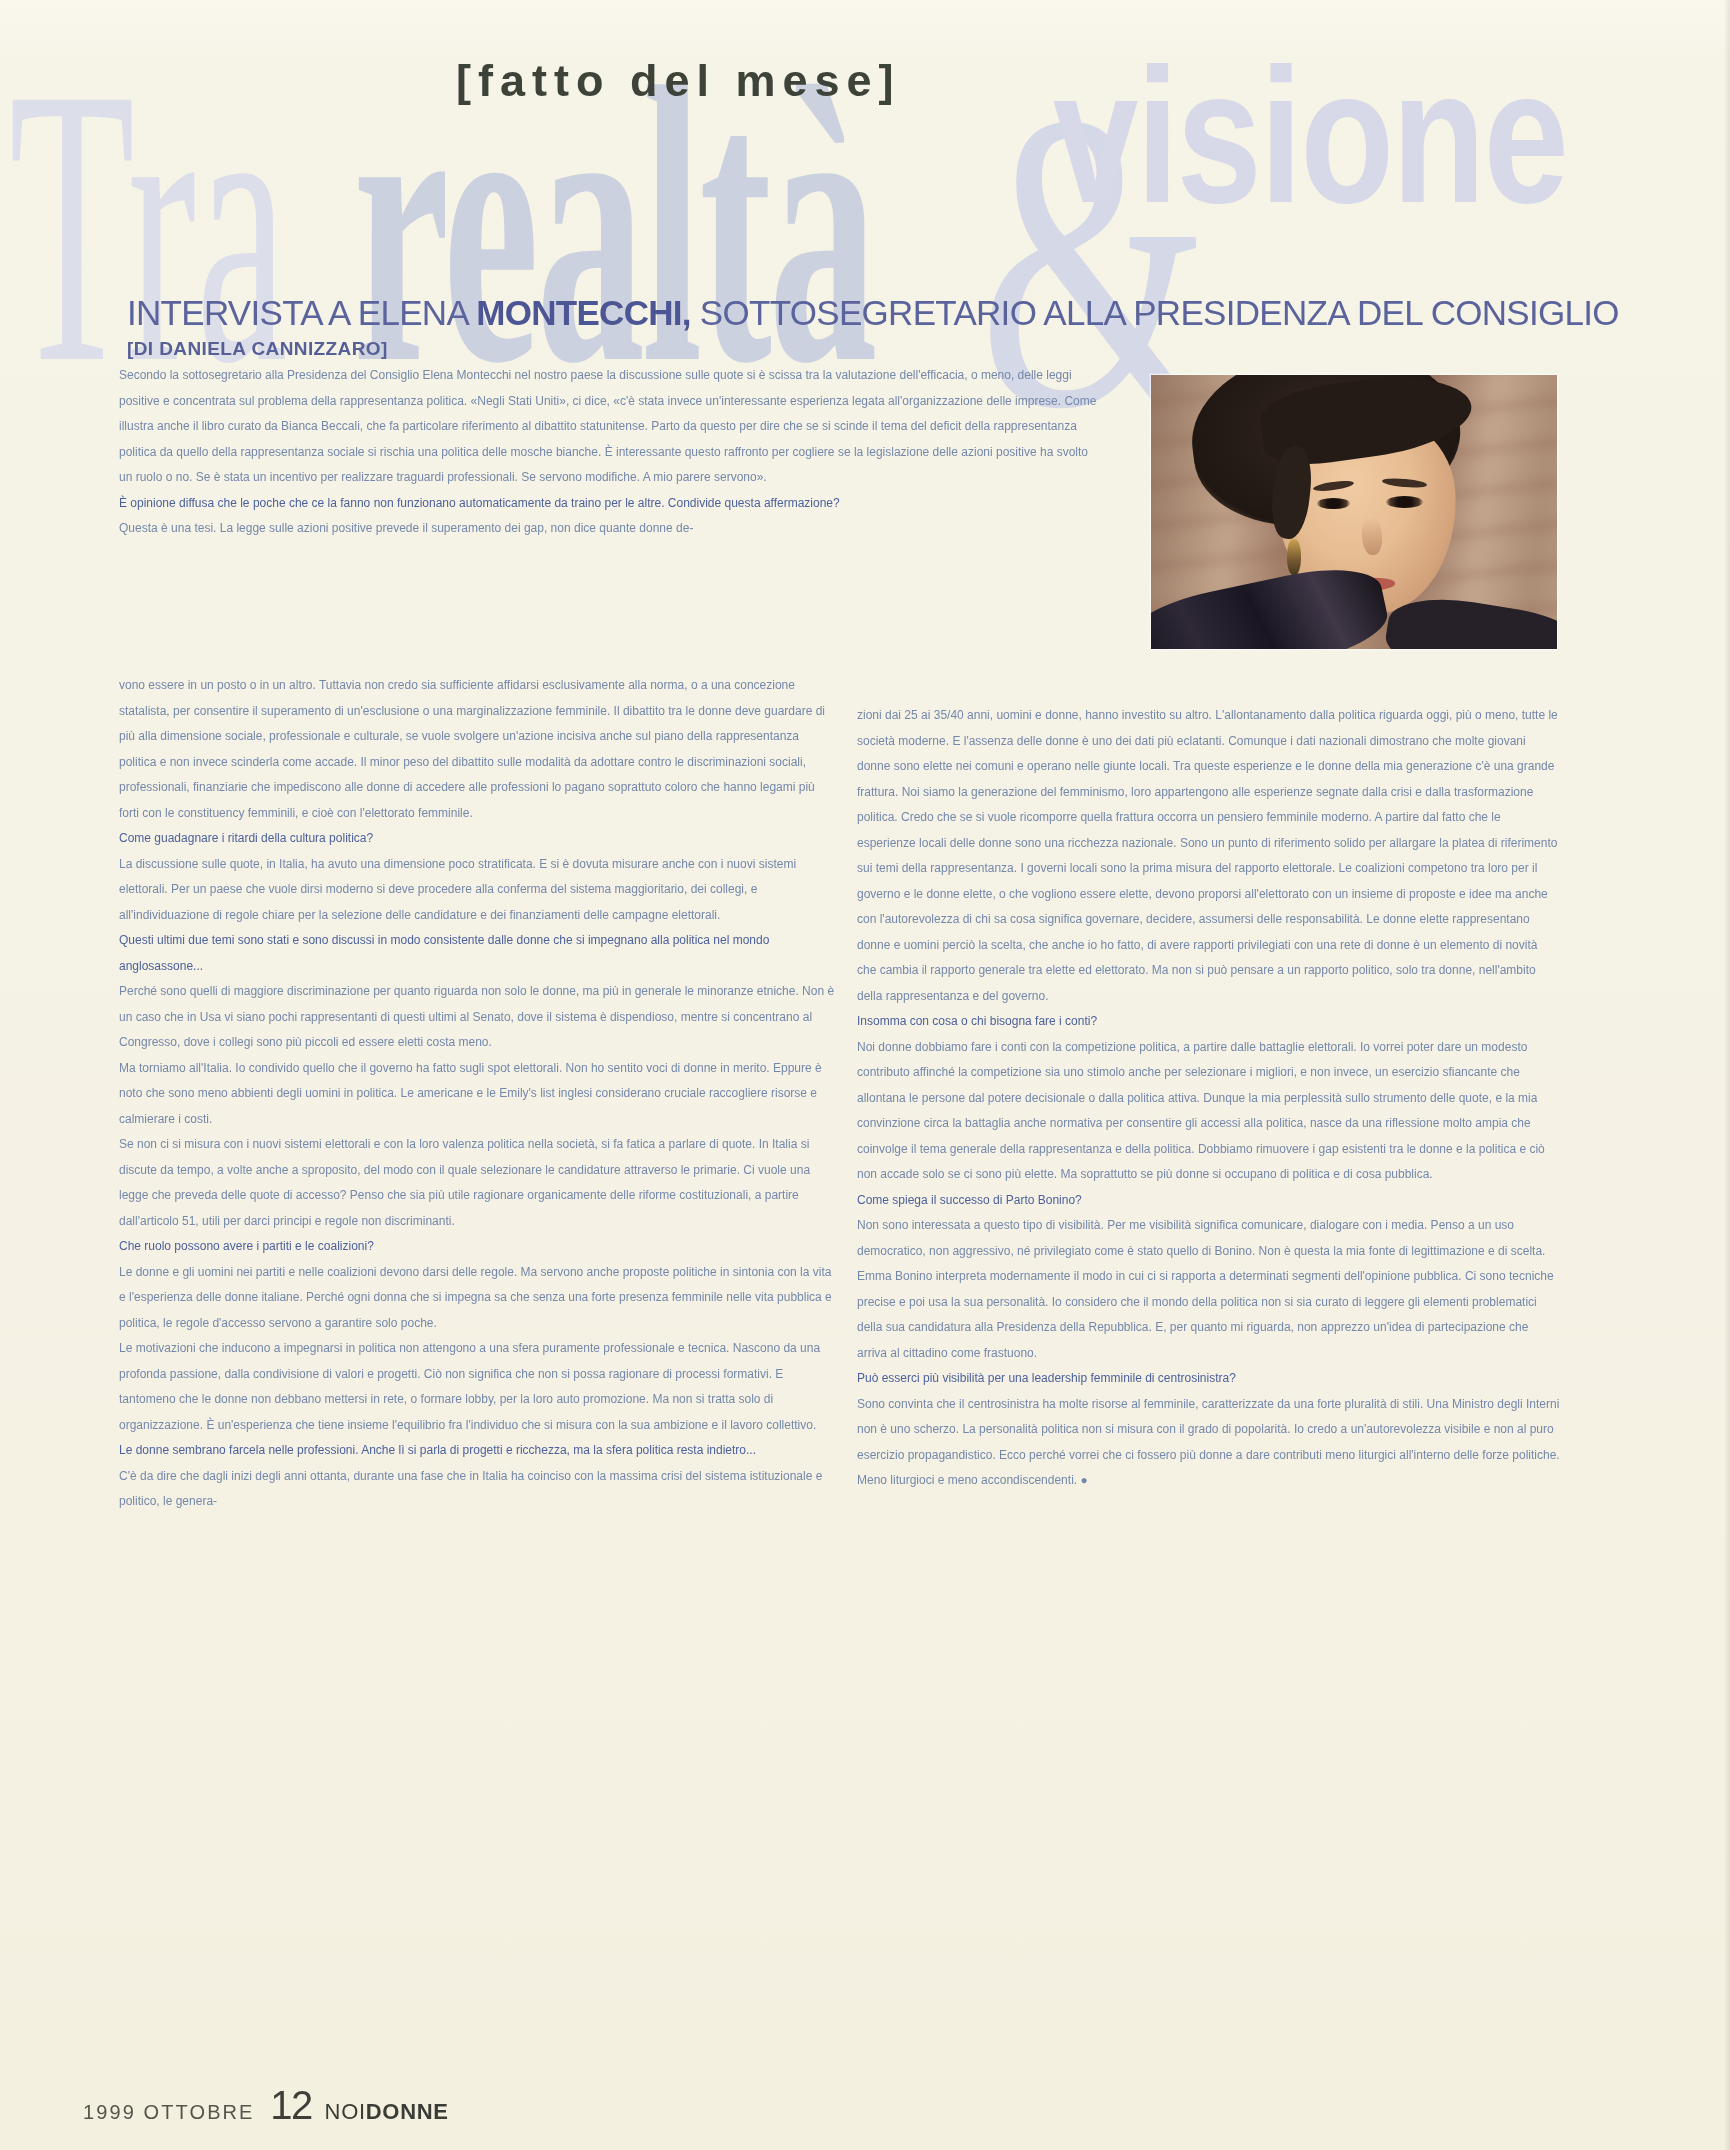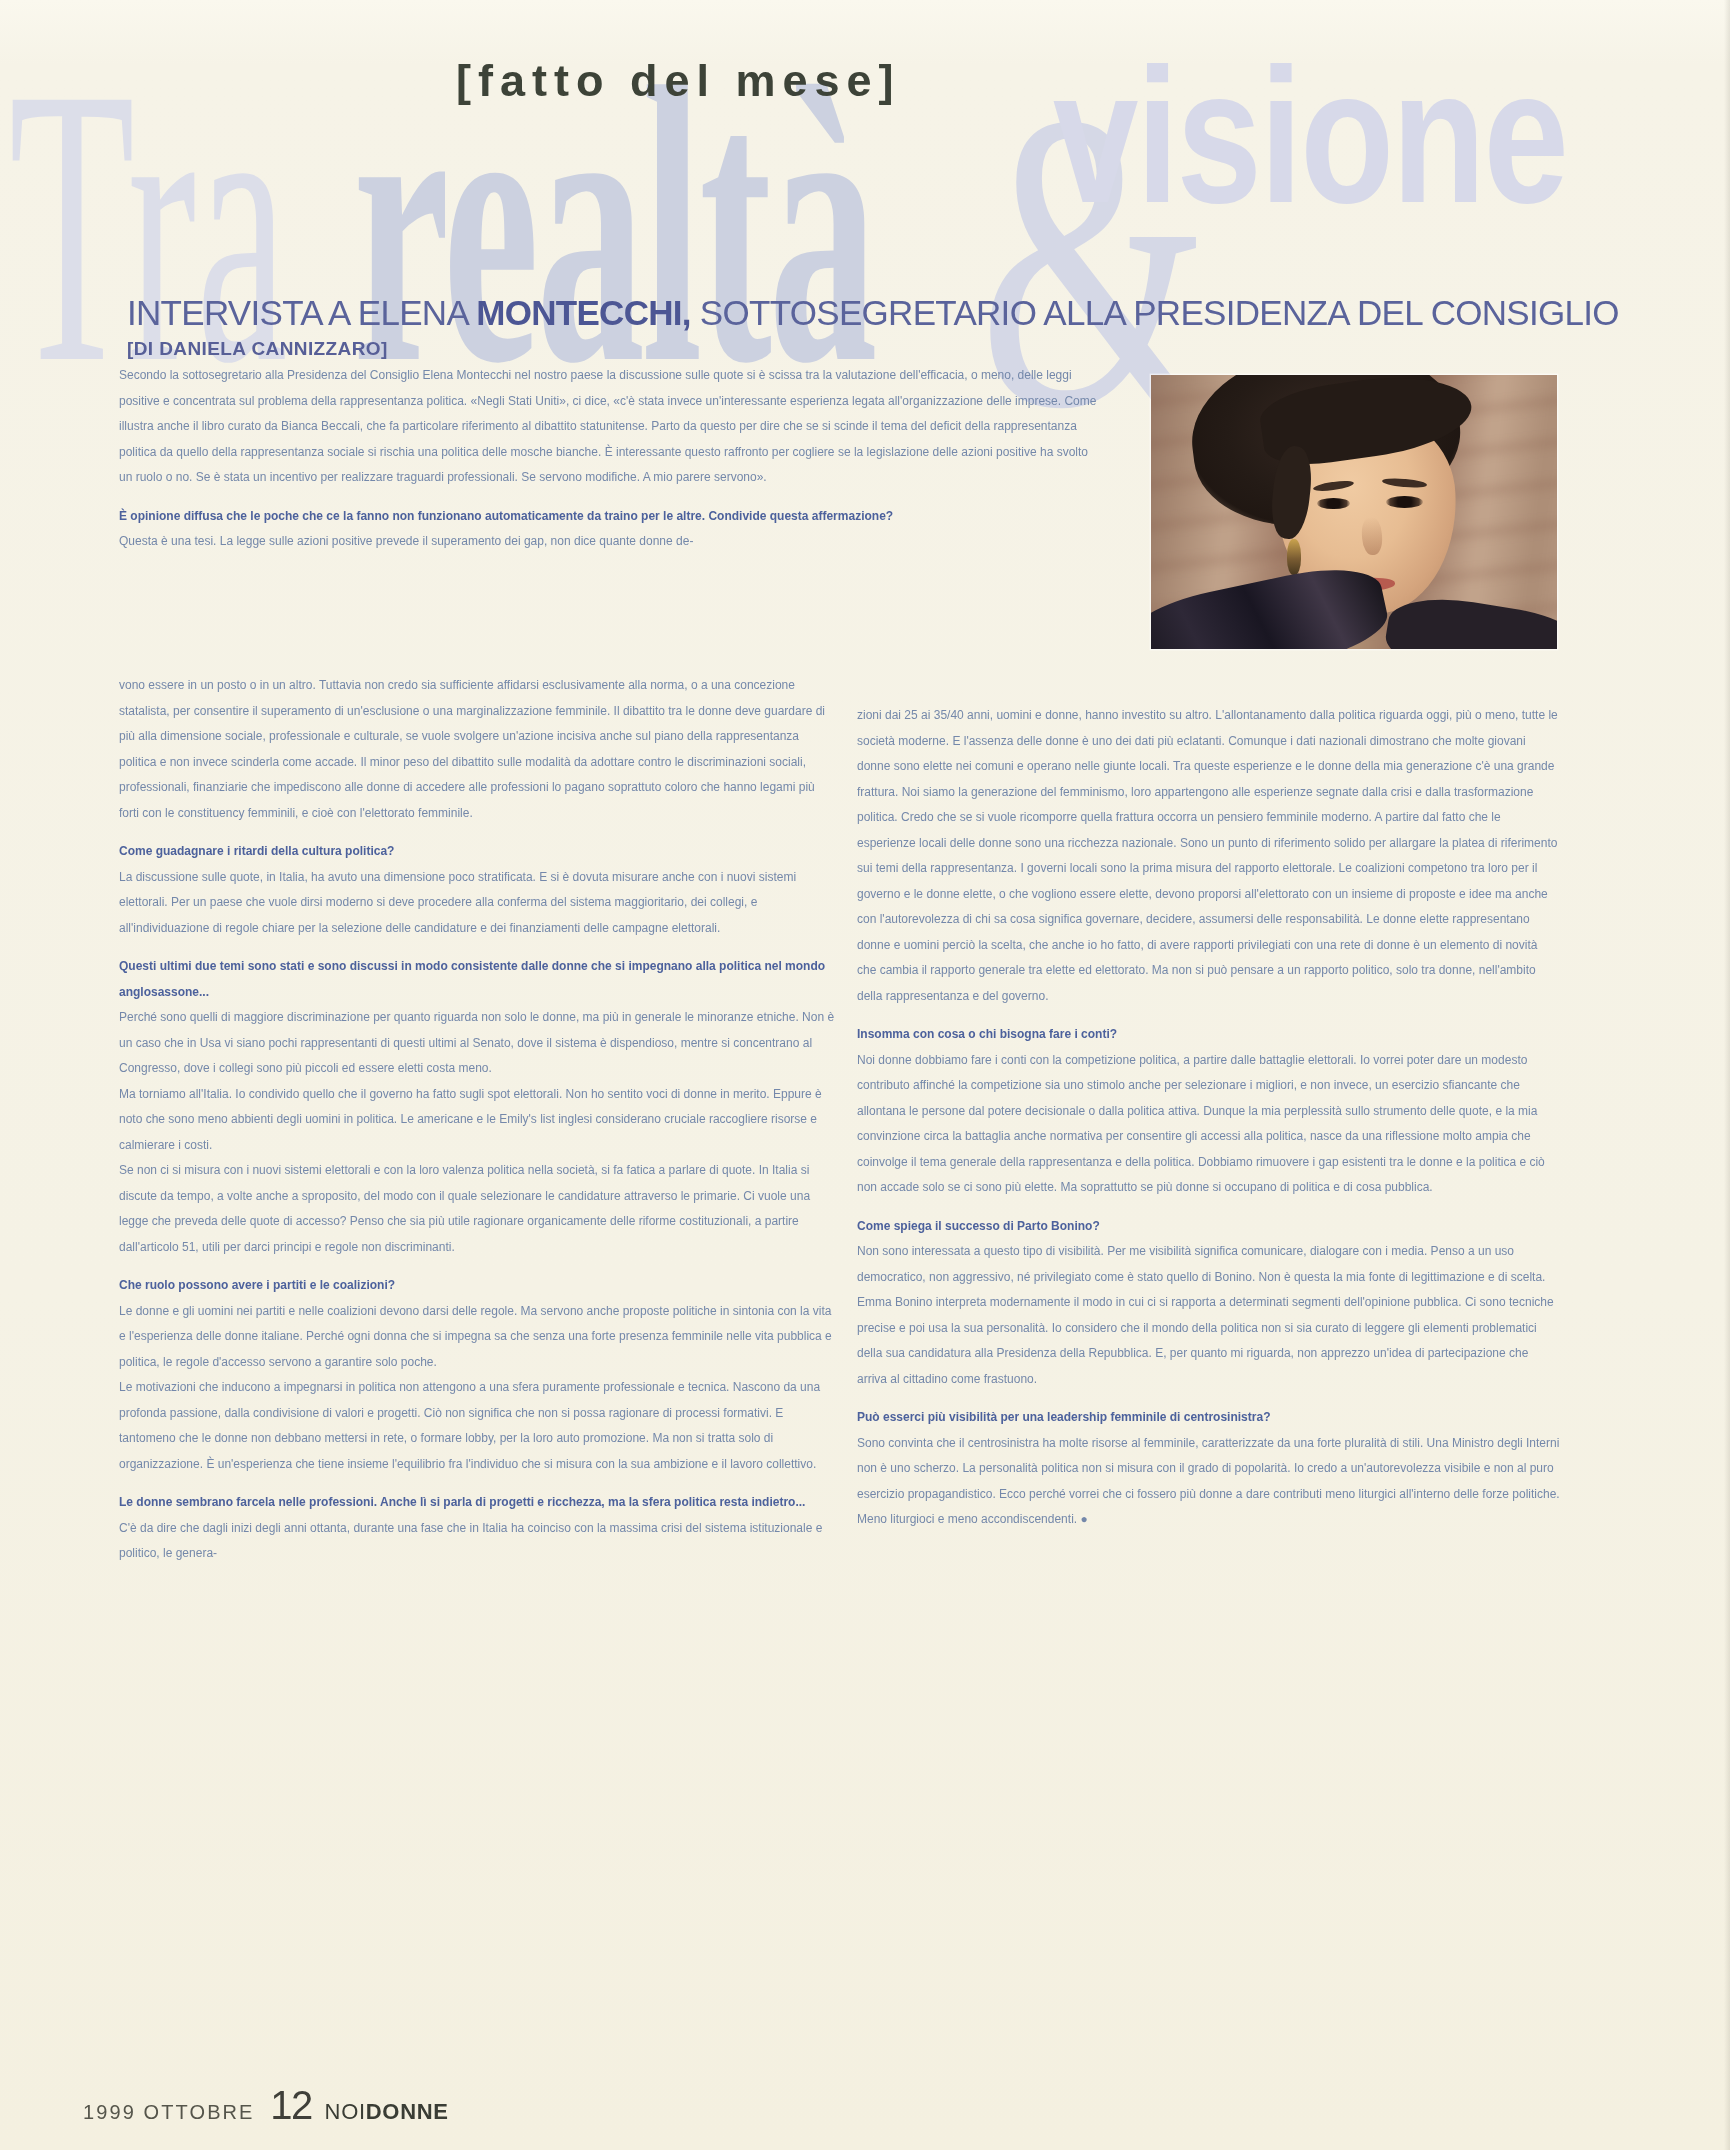--- a/index.html
+++ b/index.html
@@ -66,21 +66,21 @@
   .ph-earring{left:33.5%;top:60%;width:3.4%;height:13%;border-radius:45%;
     background:linear-gradient(180deg,#caa34e,#7a5c32 55%,#46371f);}
   .ph-scarf{left:-6%;bottom:-8%;width:64%;height:32%;transform:rotate(-12deg);
     border-radius:35%;
     background:linear-gradient(75deg,#141218,#2e2837 28%,#191622 52%,#403747 76%,#141218);}
   .ph-shoulder{right:-8%;bottom:-12%;width:50%;height:28%;transform:rotate(9deg);
     border-radius:40%;background:#262028;}
   
   .copy{color:#7488aa;font-size:12px;line-height:25.5px;z-index:1;}
   .copy p{margin:0;}
-  .copy p.q{font-weight:700;color:#4c619c;margin-top:13px;}
+  .copy p.q{font-weight:400;color:#4c619c;}
   .top-block{position:absolute;left:119px;top:363px;width:983px;}
   .col-left{position:absolute;left:119px;top:673px;width:717px;}
   .col-right{position:absolute;left:857px;top:703px;width:703px;}
   
   .footer{position:absolute;left:83px;top:2083px;z-index:2;color:#4a4a42;
     display:flex;align-items:baseline;}
   .footer .issue{font-size:20px;letter-spacing:2.1px;color:#55554b;}
   .footer .pagenum{font-size:40px;letter-spacing:-1.4px;margin:0 12.7px 0 15.6px;color:#3f3f39;}
   .footer .mag{font-size:22px;letter-spacing:0.7px;color:#3a3d35;}
   .footer .mag .bold{font-weight:700;}

